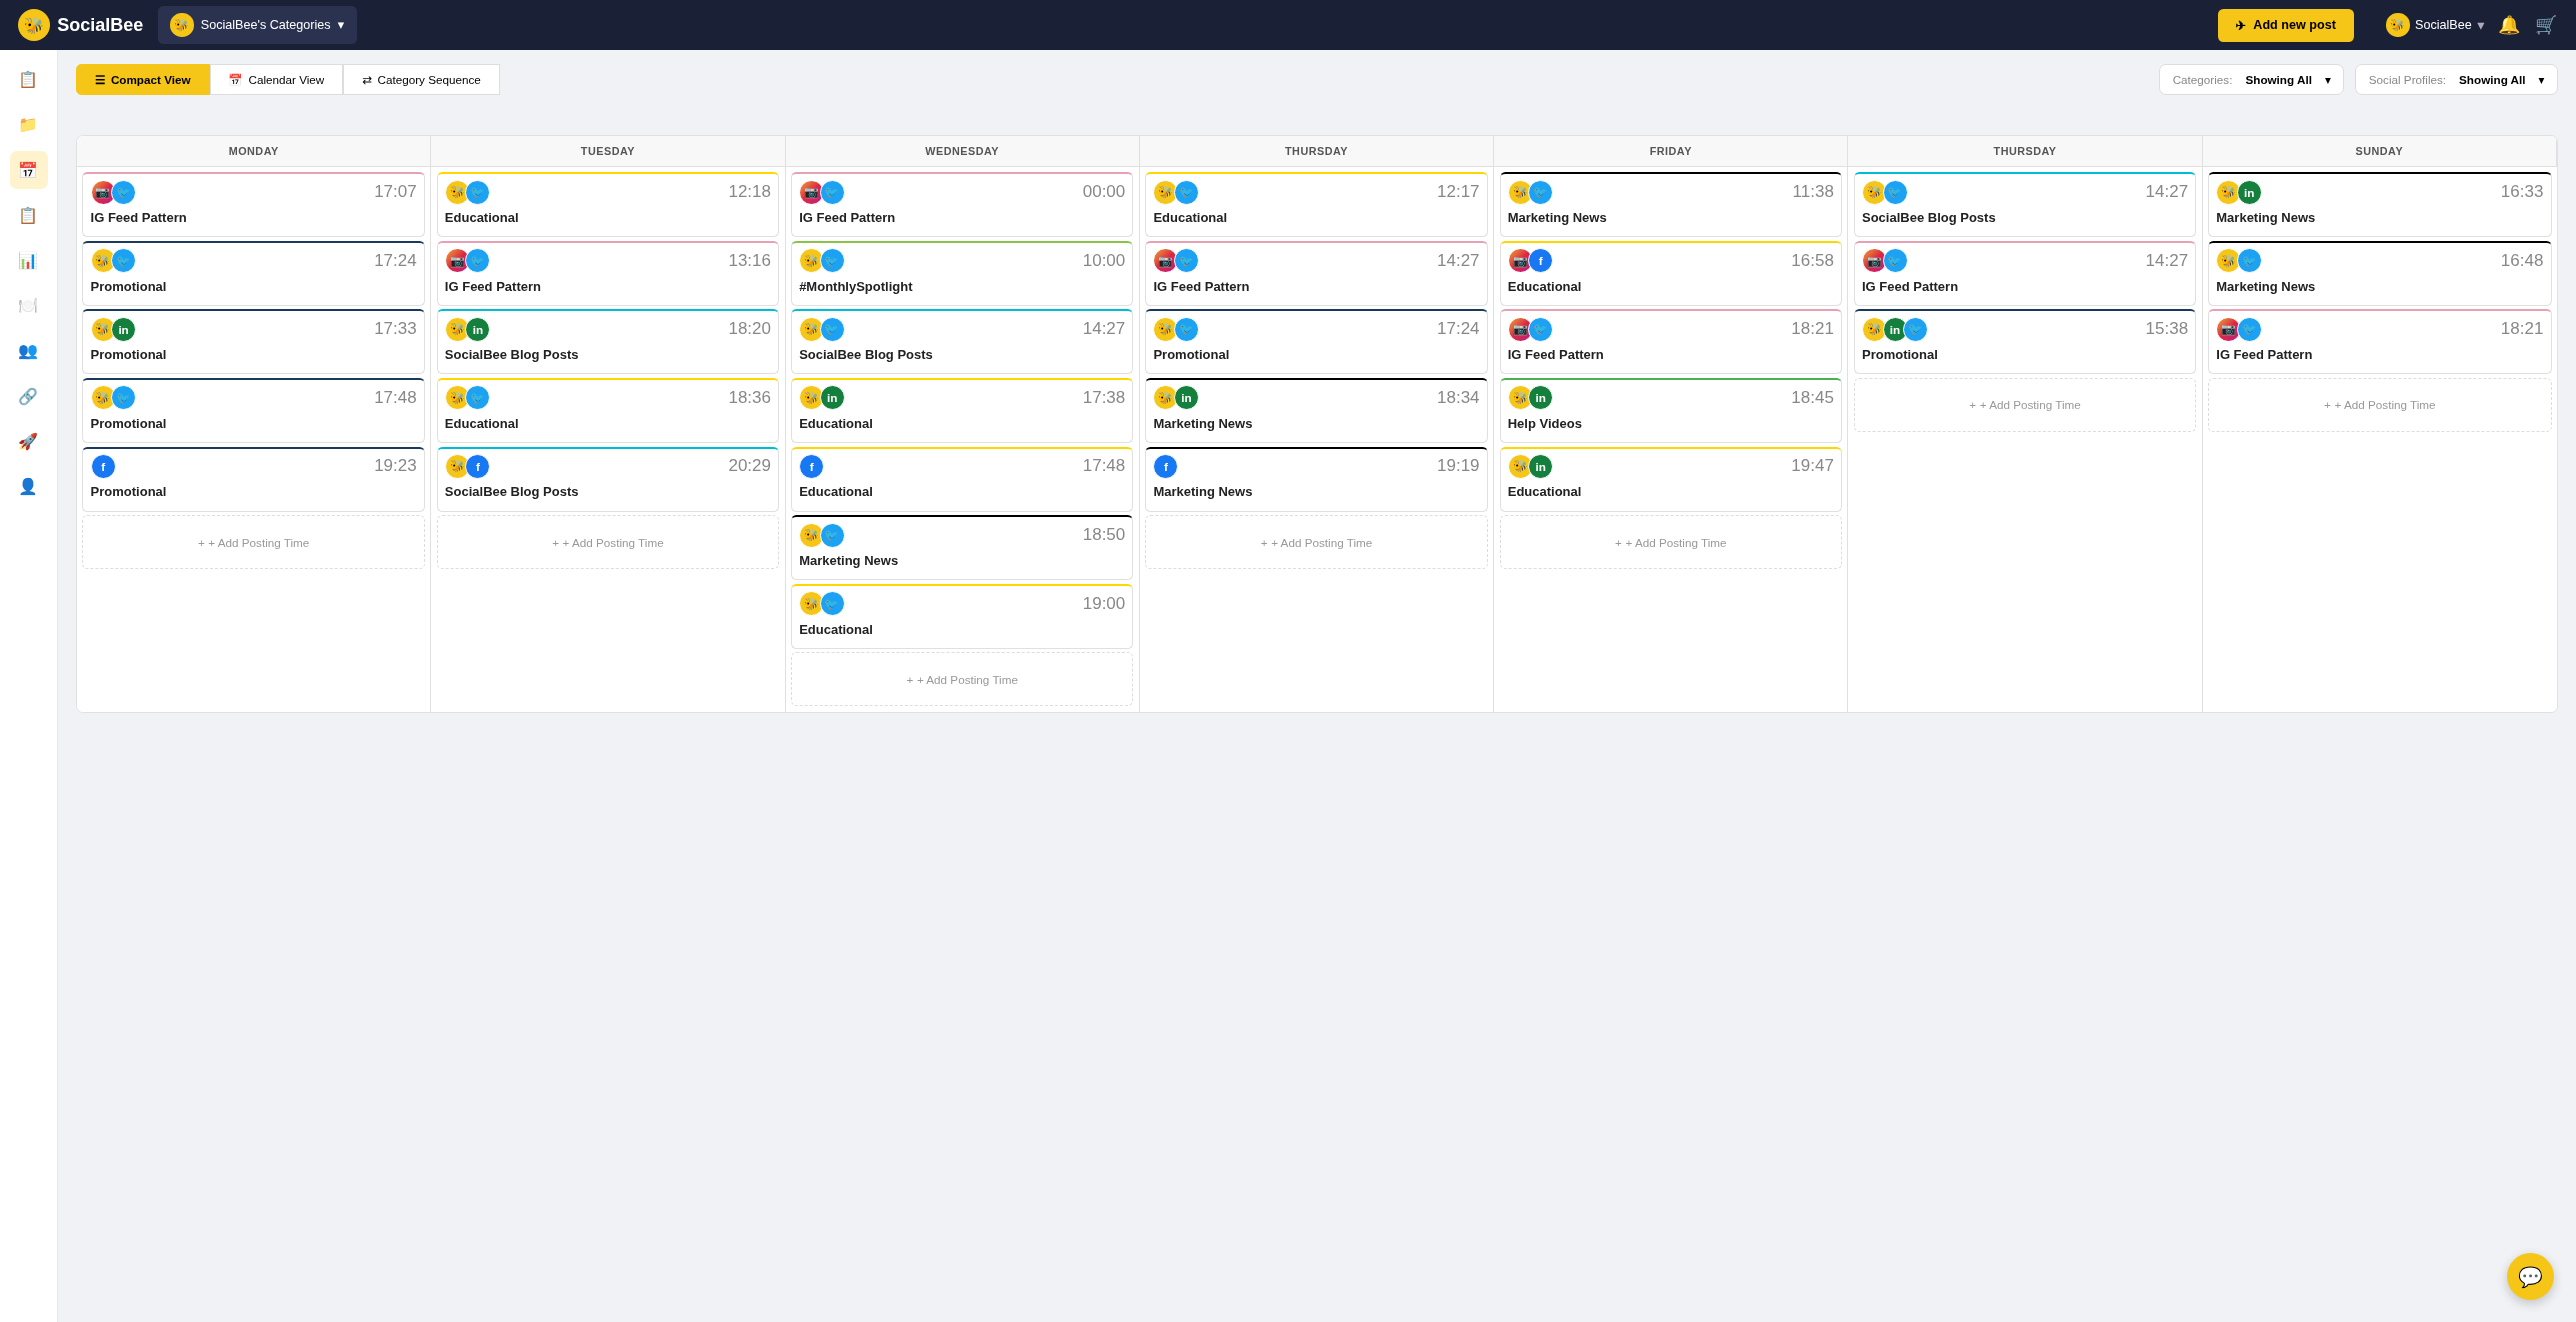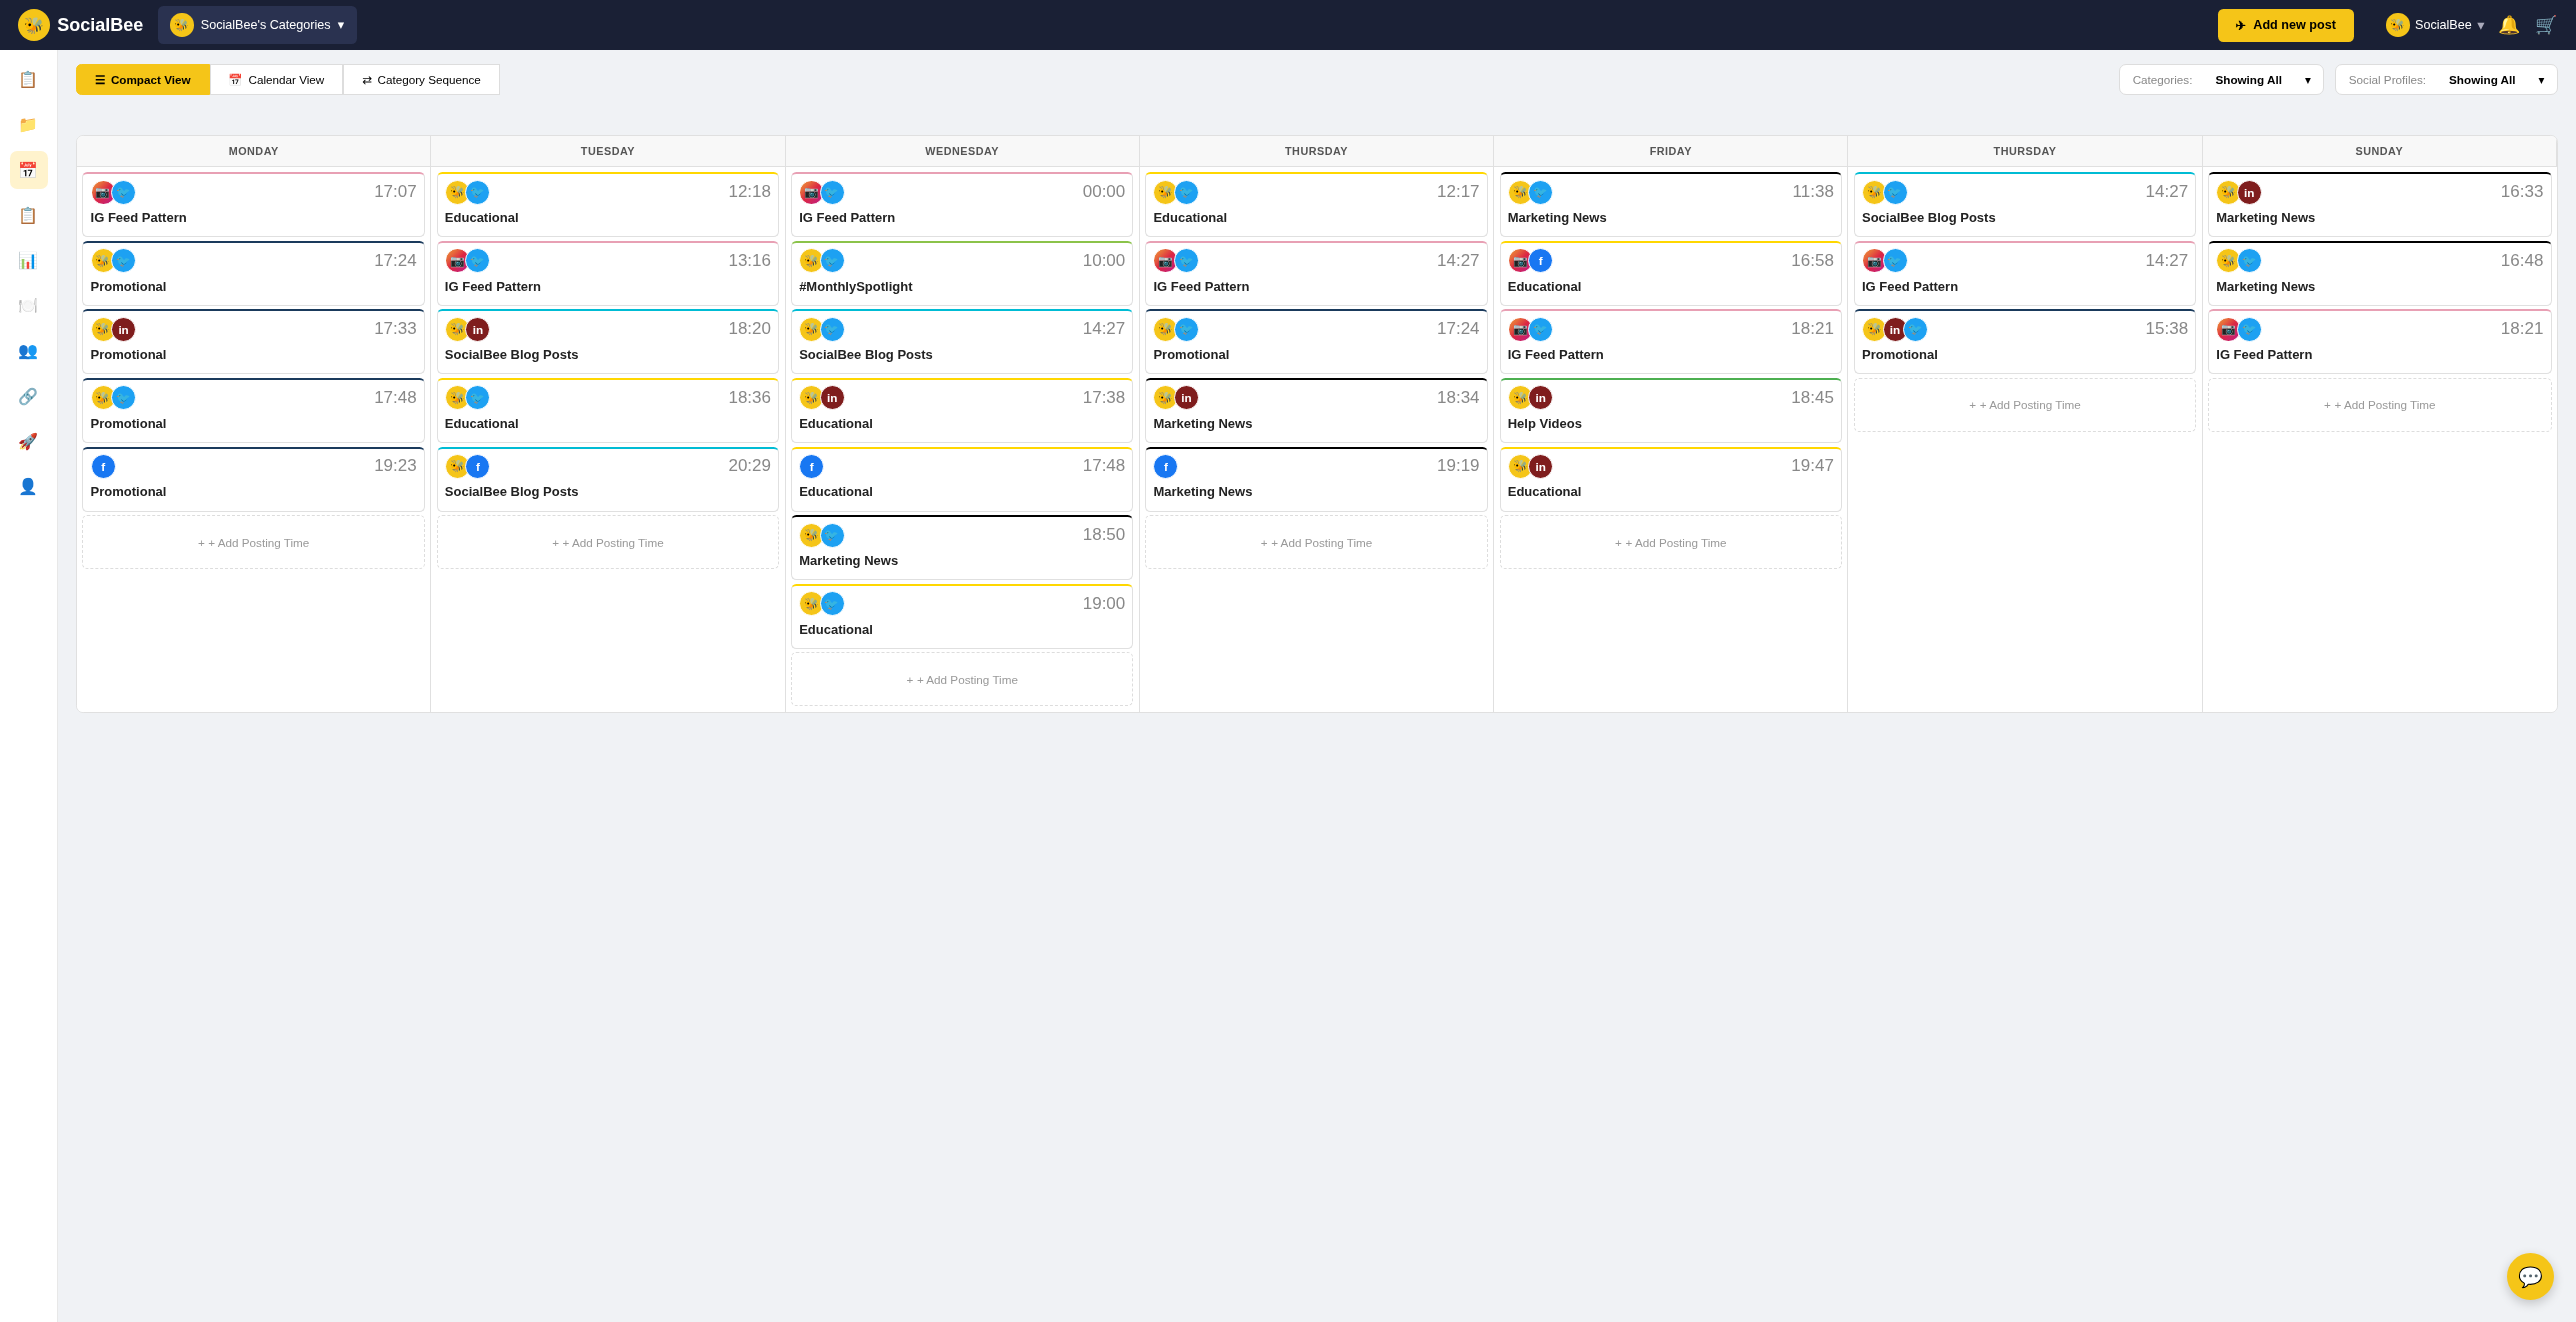--- a/index.html
+++ b/index.html
@@ -150,21 +150,21 @@
     }
     .filter-dropdown {
       border: 0.9px solid #ddd;
       border-radius: 7px;
       padding: 7.2px 12.6px;
       background: white;
       font-size: 11.7px;
       cursor: pointer;
       display: flex;
       align-items: center;
-      gap: 23px;
+      gap: 13px;
     }
     .filter-dropdown .label { color: #888; }
     .filter-dropdown .value { font-weight: 600; }
 
     
     .calendar-grid {
       display: grid;
       grid-template-columns: repeat(7, 1fr);
       gap: 0;
       background: white;
@@ -263,21 +263,21 @@
     .cat-promotional { border-top-color: #1a3a5c; }
     .cat-socialbee { border-top-color: #00bcd4; }
     .cat-spotlight { border-top-color: #8bc34a; }
     .cat-marketing { border-top-color: #000; }
     .cat-help { border-top-color: #4caf50; }
 
     
     .bg-instagram { background: linear-gradient(135deg, #f09433, #e6683c, #dc2743, #cc2366, #bc1888); }
     .bg-twitter { background: #1da1f2; }
     .bg-facebook { background: #1877f2; }
-    .bg-linkedin { background: #7f1d1d; }
+    .bg-linkedin { background: #15803d; }
     .bg-bee { background: #f5c518; }
 
     
     .chat-btn {
       position: fixed;
       bottom: 21.6px;
       right: 21.6px;
       width: 47px;
       height: 47px;
       background: #f5c518;

